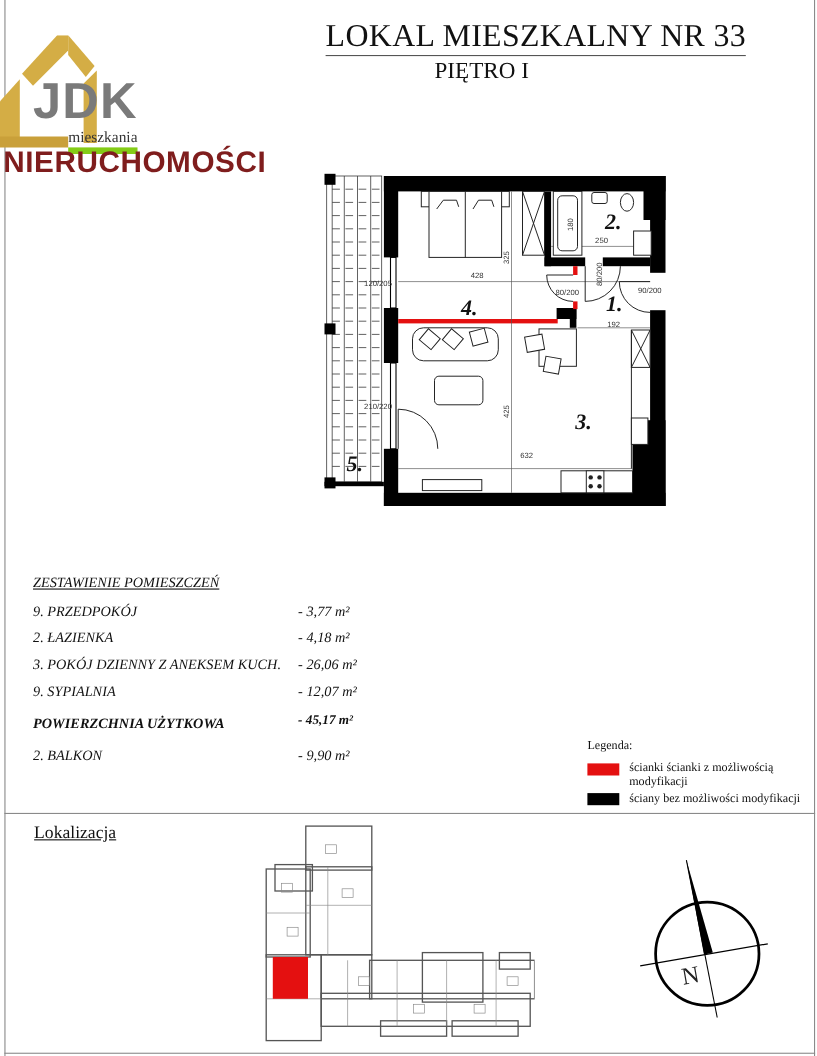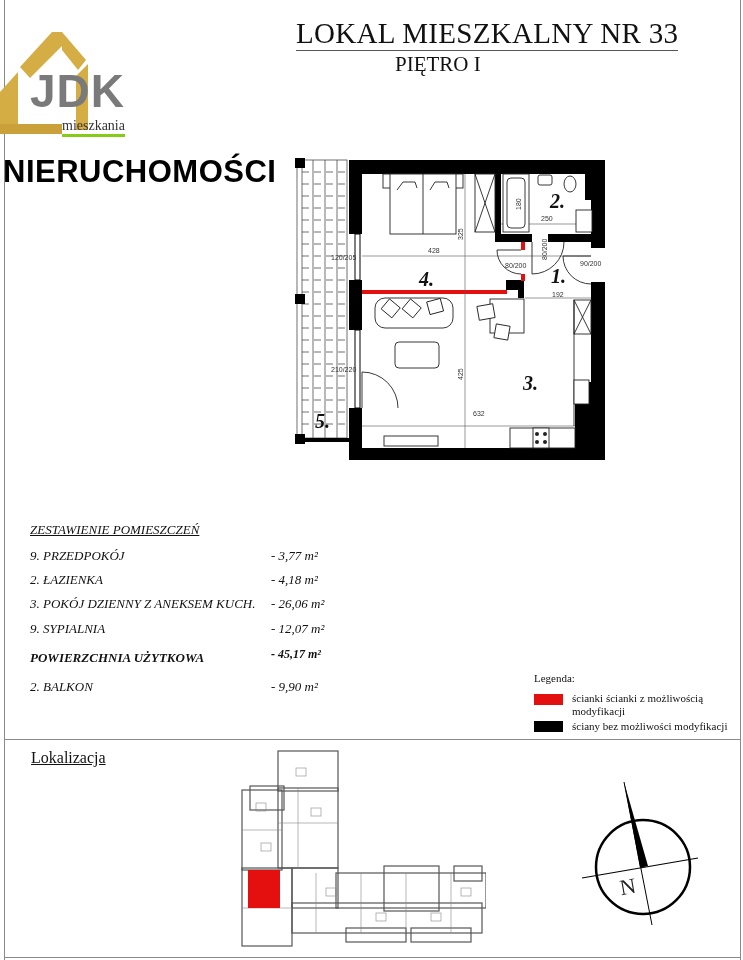--- a/index.html
+++ b/index.html
@@ -5,22 +5,22 @@
   html, body { margin:0; padding:0; background:#fff; }
   body { width:743px; height:960px; position:relative; overflow:hidden; font-family:"Liberation Serif", serif; color:#111; }
   .frame-left { position:absolute; left:4px; top:0; width:1px; height:960px; background:#8a8a8a; }
   .frame-right { position:absolute; left:740px; top:0; width:1px; height:960px; background:#8a8a8a; }
   .frame-hline { position:absolute; left:4px; width:737px; height:1px; background:#8a8a8a; }
 
   
   .logo { position:absolute; left:0; top:0; width:270px; height:140px;margin-top:32px; }
   .logo-svg { position:absolute; left:0; top:0; }
   .logo-jdk { position:absolute; left:30px; top:32px; font-family:"Liberation Sans", sans-serif; font-weight:bold; font-size:46px; color:#7a7a7a; letter-spacing:1px; }
-  .logo-sub { position:absolute; left:62px; top:86px; font-size:14px; color:#333; border-bottom:3px solid #84cc16; }
-  .logo-nier { position:absolute; left:3px; top:122px; font-family:"Liberation Sans", sans-serif; font-weight:bold; font-size:31px; color:#000000; letter-spacing:0.5px; }
+  .logo-sub { position:absolute; left:62px; top:86px; font-size:14px; color:#333; border-bottom:6px solid #84cc16; }
+  .logo-nier { position:absolute; left:3px; top:100px; font-family:"Liberation Sans", sans-serif; font-weight:bold; font-size:27px; color:#7f1d1d; letter-spacing:0.5px; }
 
   
   .title { position:absolute; left:296px; top:16px; font-size:29px; letter-spacing:0.3px; border-bottom:1.5px solid #555; line-height:34px; padding-bottom:0;text-align:right; }
   .subtitle { position:absolute; left:395px; top:52px; font-size:21px;text-align:center; }
 
   
   .plan { position:absolute; left:285px; top:150px; }
 
   
   .rooms { position:absolute; left:30px; top:522px; font-style:italic; font-size:13px; }

